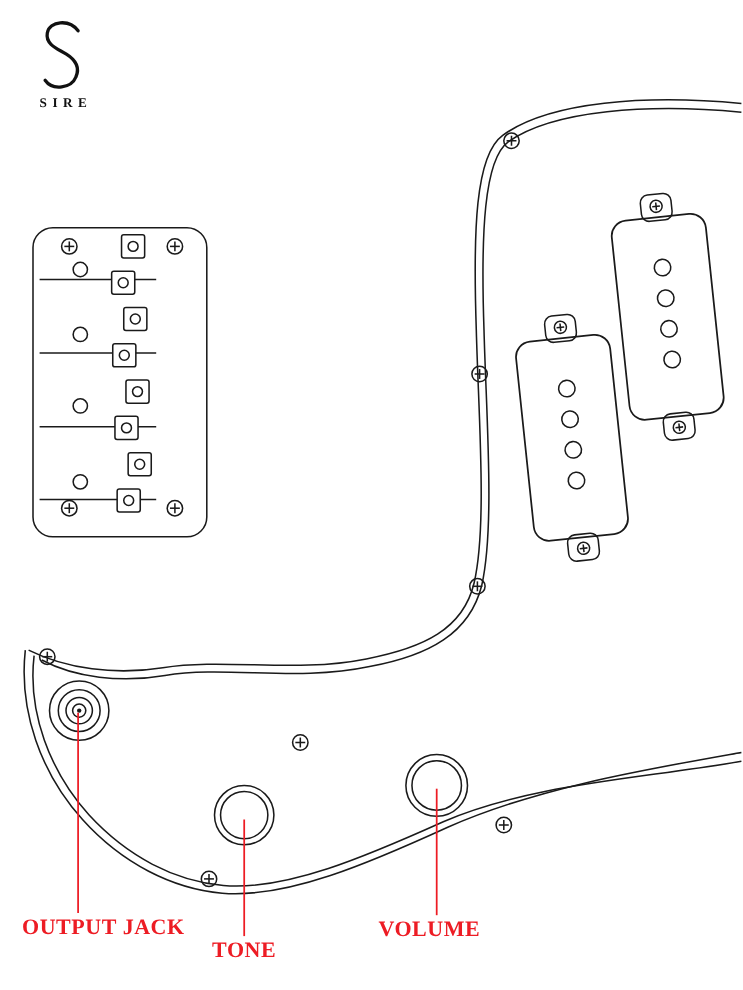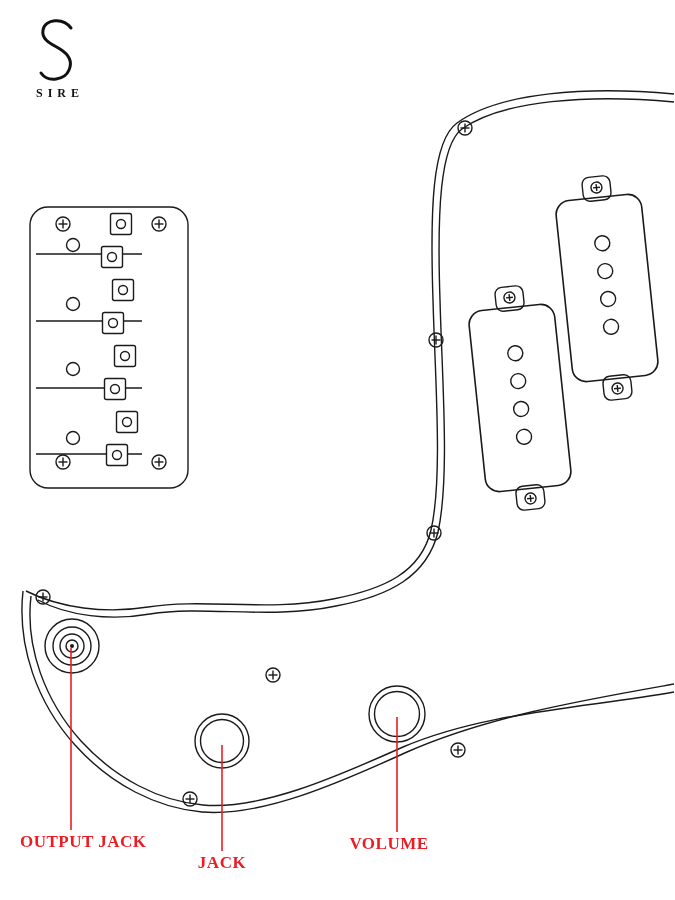--- a/index.html
+++ b/index.html
@@ -8,21 +8,21 @@
     font-family:"Liberation Serif", serif;overflow:hidden;
   }
   .stage{position:absolute;inset:0;}
   svg{position:absolute;left:0;top:0;}
   .ln{fill:none;stroke:#1a1a1a;stroke-width:1.4;}
   .ln2{fill:none;stroke:#1a1a1a;stroke-width:1.6;}
   .wf{fill:#ffffff;stroke:#1a1a1a;stroke-width:1.4;}
   .logo-s{fill:none;stroke:#111111;stroke-width:3;stroke-linecap:round;}
   .red-line{stroke-width:1.6;}
   .label{
-    position:absolute;color:#ed1c24;font-size:17px;font-weight:600;
+    position:absolute;color:#ed1c24;font-size:20px;font-weight:600;
     letter-spacing:0.5px;text-align:center;font-family:"Liberation Serif", serif;
     white-space:nowrap;
   }
   .logo-text{
     position:absolute;left:36px;top:86px;color:#111111;font-size:12px;
     font-weight:600;letter-spacing:5px;font-family:"Liberation Serif", serif;
   }
 </style>
 </head>
 <body>
@@ -155,16 +155,16 @@
     <g fill="none" stroke="#ed1c24">
       <line class="red-line" x1="71" y1="648" x2="71" y2="830"></line>
       <line class="red-line" x1="222" y1="745" x2="222" y2="851"></line>
       <line class="red-line" x1="397" y1="717" x2="397" y2="832"></line>
     </g>
   </svg>
 
   <div class="logo-text">SIRE</div>
 
   <div class="label" style="left:20px;top:832px;width:120px;">OUTPUT JACK</div>
-  <div class="label" style="left:182px;top:853px;width:80px;">JACK</div>
+  <div class="label" style="left:182px;top:853px;width:80px;">TONE</div>
   <div class="label" style="left:344px;top:834px;width:90px;">VOLUME</div>
 
 </div>
 
 </body></html>

